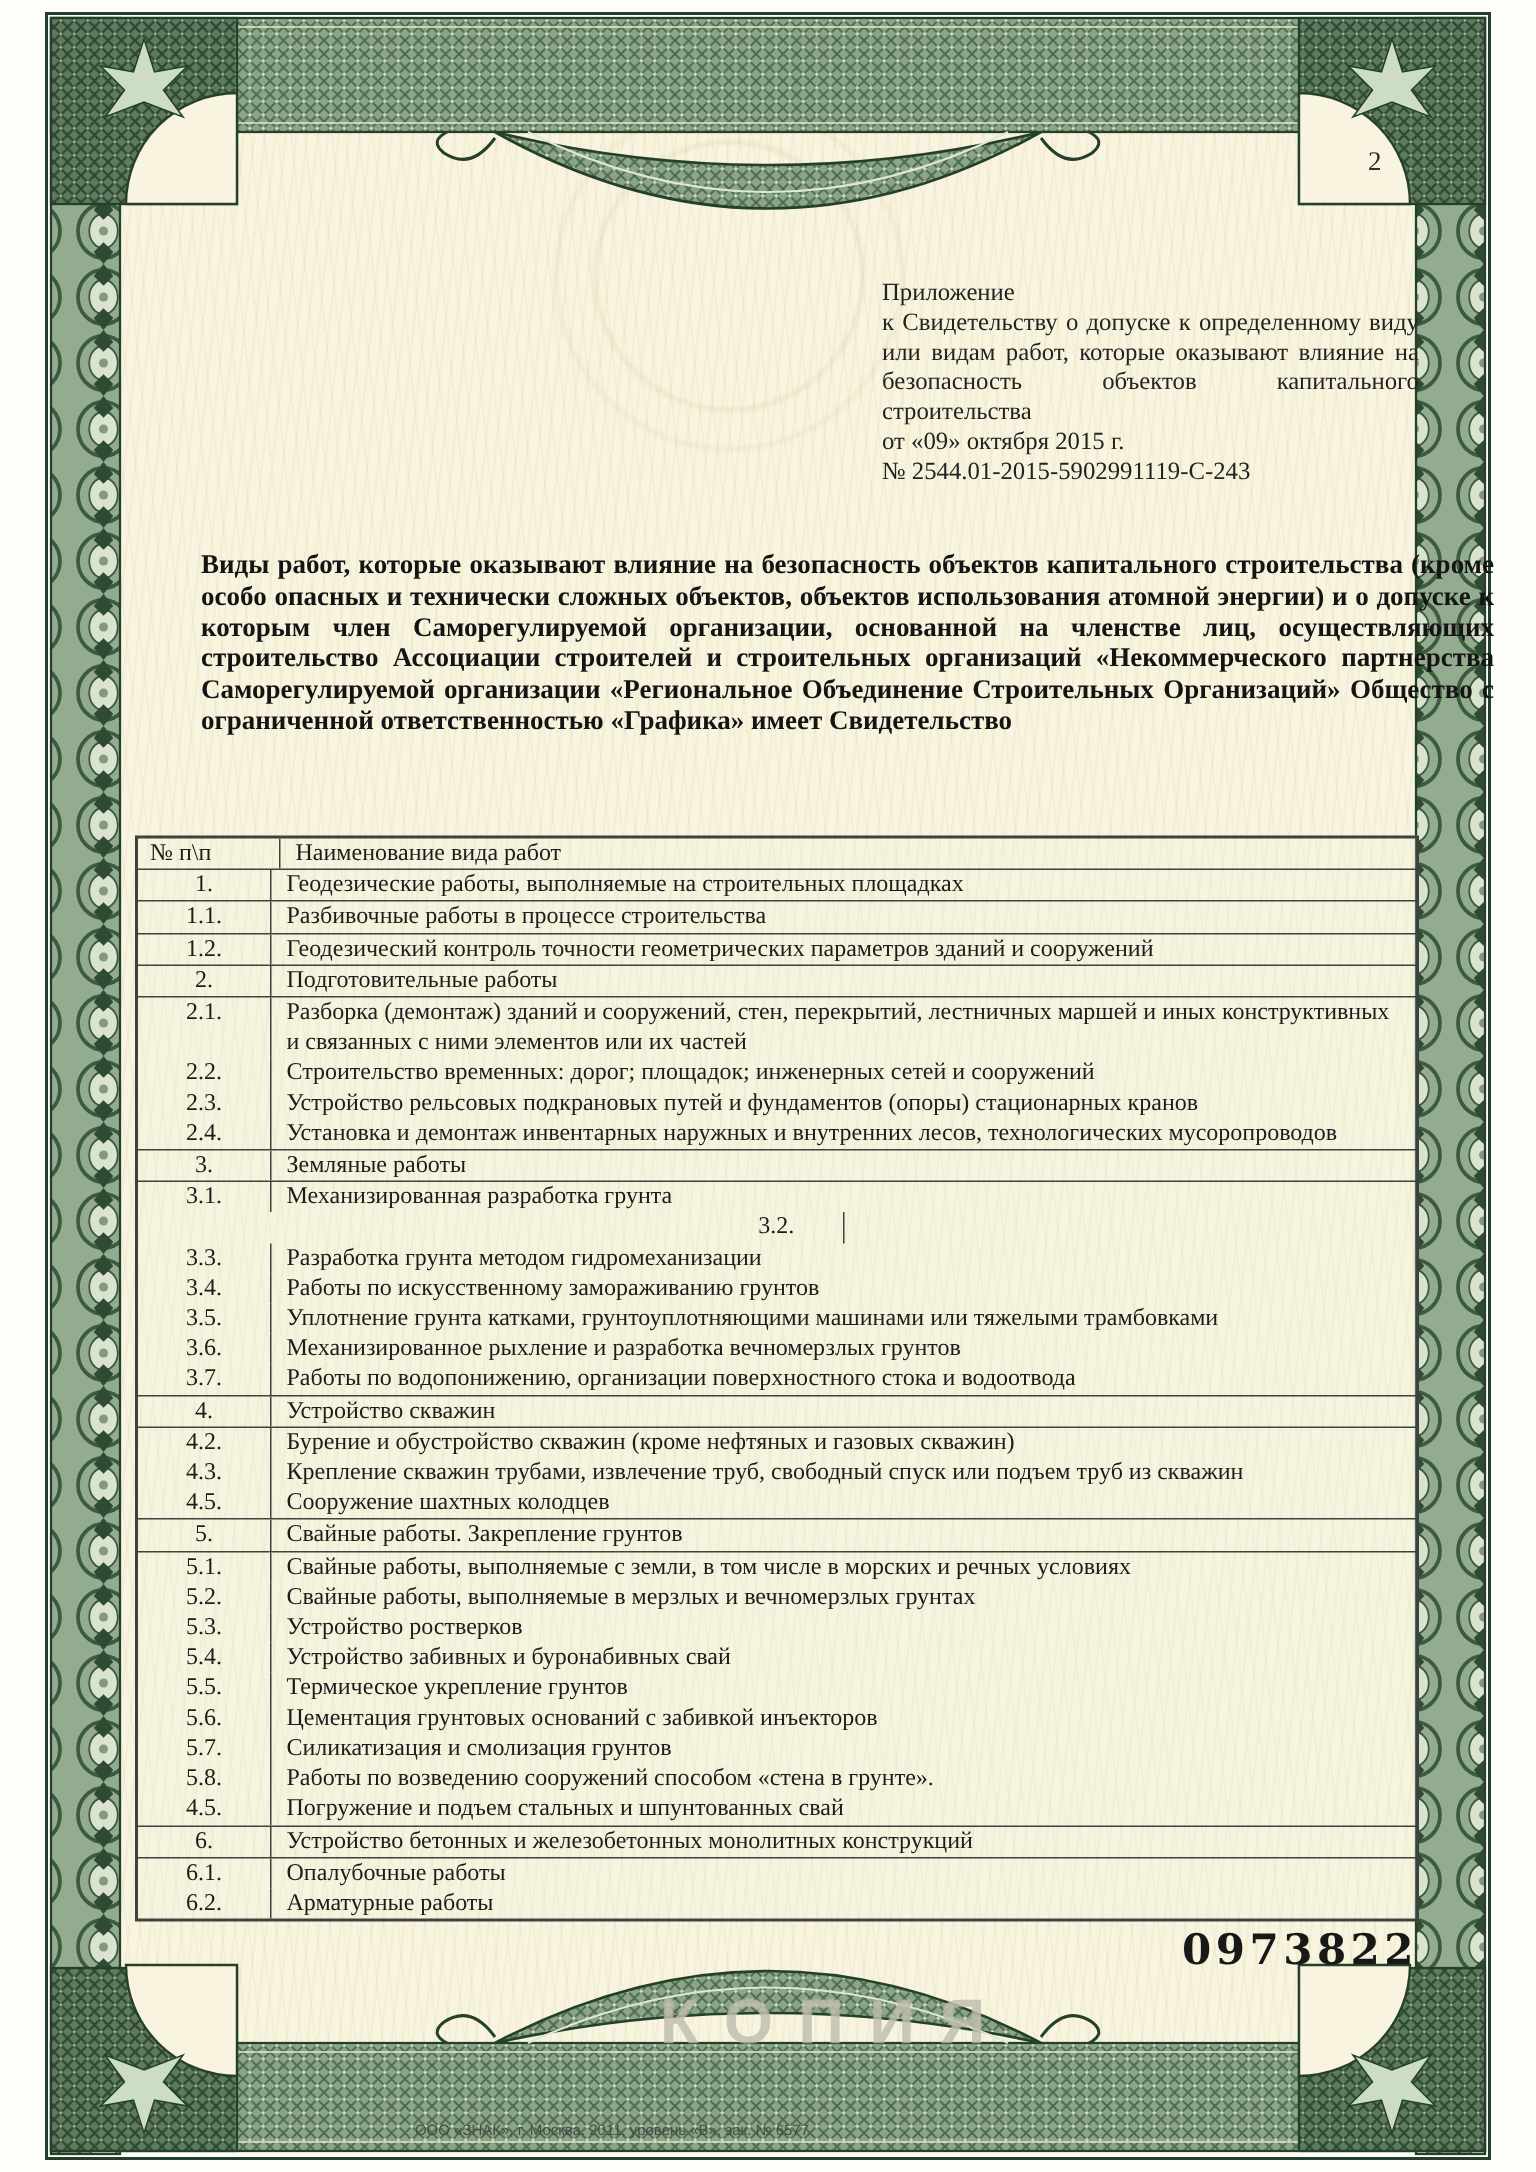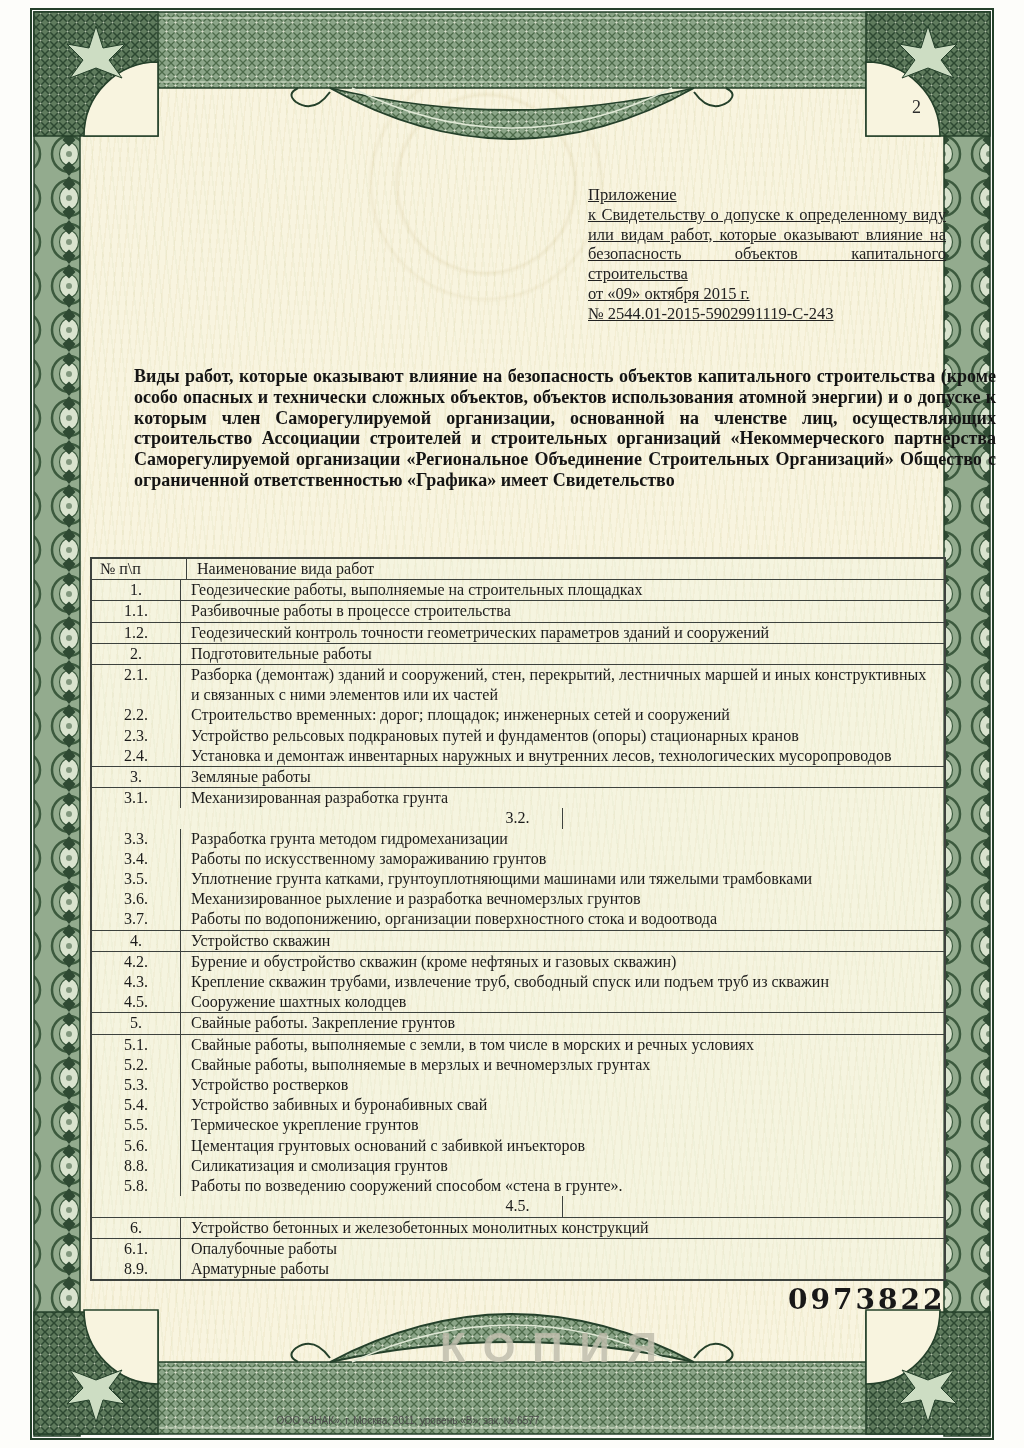--- a/index.html
+++ b/index.html
@@ -15,21 +15,21 @@
       radial-gradient(circle at 450px 170px, rgba(190,170,110,0) 86px, rgba(190,170,110,.14) 89px, rgba(190,170,110,0) 93px, rgba(190,170,110,0) 112px, rgba(190,170,110,.11) 115px, rgba(190,170,110,0) 119px),
       repeating-linear-gradient(96deg, rgba(205,182,115,.10) 0 1.5px, rgba(205,182,115,0) 1.5px 7px),
       repeating-linear-gradient(84deg, rgba(168,185,125,.08) 0 1.5px, rgba(168,185,125,0) 1.5px 9px);
   }
   .frame{position:absolute;left:0;top:0;z-index:1;}
   .content{position:absolute;left:0;top:0;width:1024px;height:1448px;z-index:2;}
 
   
   .page-num{position:absolute;left:912px;top:97px;font-size:18px;color:#2d2d2d;}
   .annex{position:absolute;left:588px;top:185px;width:358px;font-size:16.5px;line-height:19.8px;color:#222;}
-  .annex p{margin:0;text-align:justify;text-decoration:underline;}
+  .annex p{margin:0;text-align:justify;}
   .annex .t{text-align:left;}
   .intro{
     position:absolute;left:88px;top:366px;width:862px;
     font-size:18px;font-weight:700;line-height:20.8px;text-align:justify;color:#141414;margin-left:46px;
   }
   
   .works{
     position:absolute;left:90px;top:557px;width:852px;
     border:2px solid #3d423e;font-size:16px;line-height:20.2px;color:#1c1c1c;
     background:rgba(235,242,222,.25);
@@ -273,45 +273,46 @@
     <div class="cnum">5.5.</div>
     <div class="ctext">Термическое укрепление грунтов</div>
   </div>
 
   <div class="trow">
     <div class="cnum">5.6.</div>
     <div class="ctext">Цементация грунтовых оснований с забивкой инъекторов</div>
   </div>
 
   <div class="trow">
-    <div class="cnum">8.8.</div>
+    <div class="cnum">5.7.</div>
     <div class="ctext">Силикатизация и смолизация грунтов</div>
   </div>
 
   <div class="trow">
     <div class="cnum">5.8.</div>
     <div class="ctext">Работы по возведению сооружений способом «стена в грунте».</div>
   </div>
 
   <div class="trow sep">
     <div class="cnum">4.5.</div>
+    <div class="ctext">Погружение и подъем стальных и шпунтованных свай</div>
   </div>
 
   <div class="trow sep">
     <div class="cnum">6.</div>
     <div class="ctext">Устройство бетонных и железобетонных монолитных конструкций</div>
   </div>
 
   <div class="trow">
     <div class="cnum">6.1.</div>
     <div class="ctext">Опалубочные работы</div>
   </div>
 
   <div class="trow">
-    <div class="cnum">8.9.</div>
+    <div class="cnum">6.2.</div>
     <div class="ctext">Арматурные работы</div>
   </div>
 </div>
   </div>
 
   <div class="serial">0973822</div>
   <div class="watermark">КОПИЯ</div>
   <div class="imprint">ООО «ЗНАК», г. Москва, 2011, уровень «В», зак. № 6577</div>
 </div>
 

